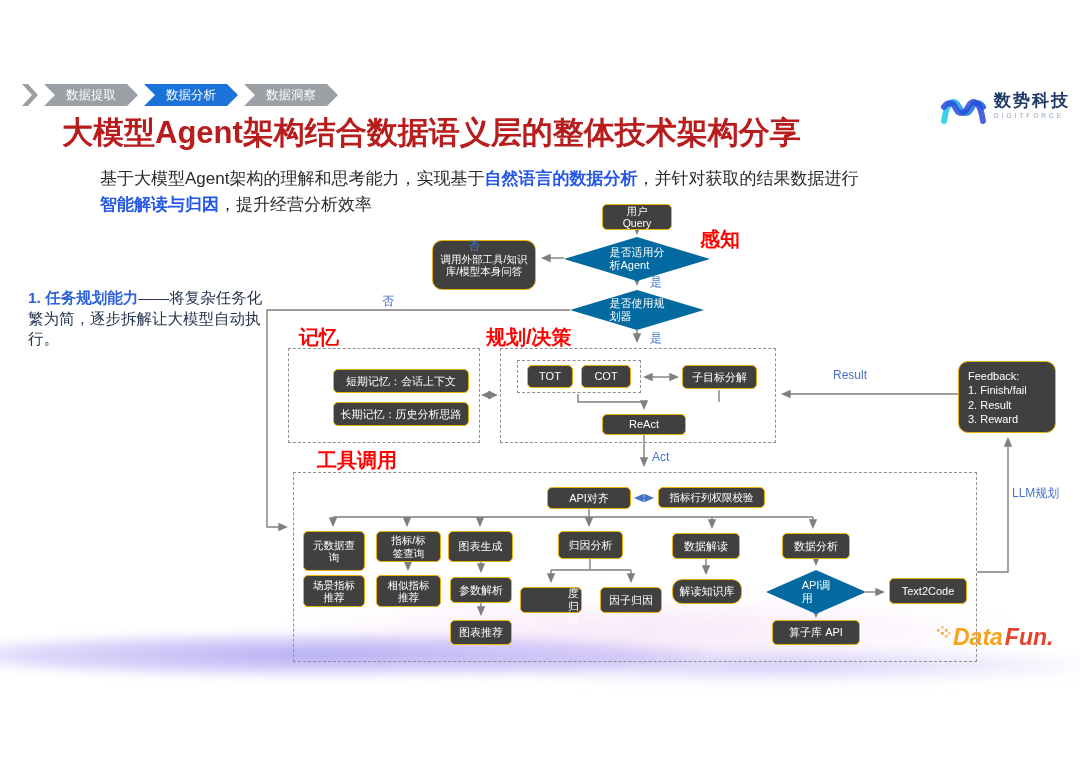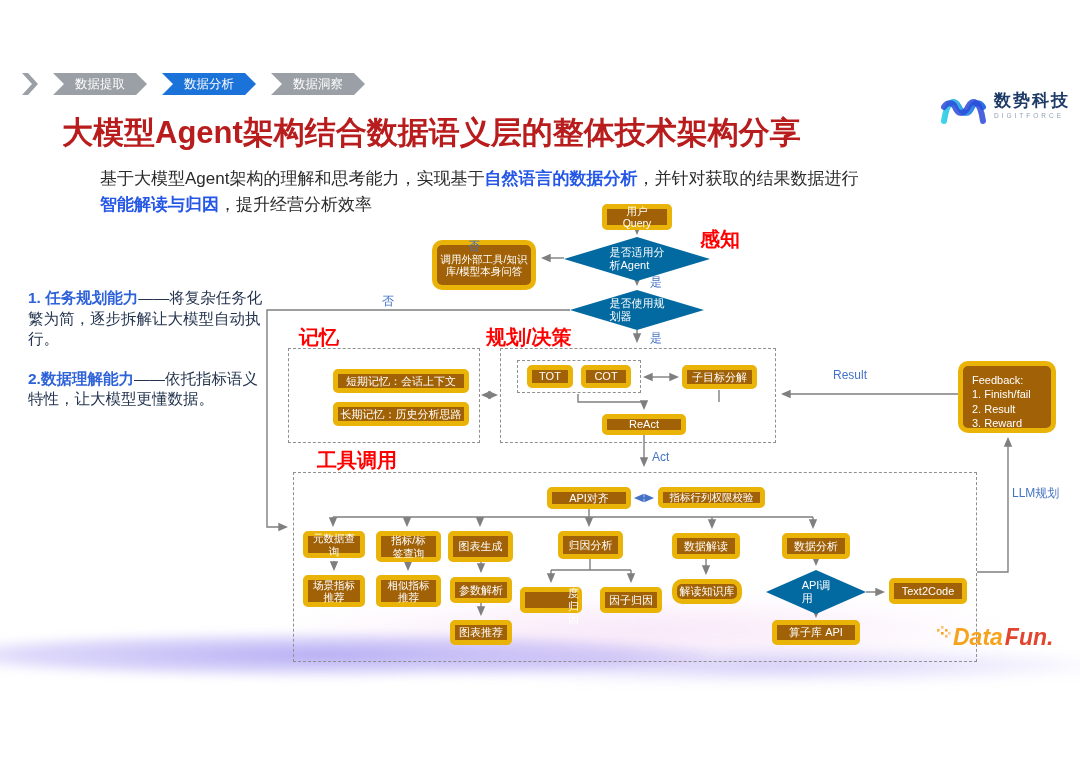--- a/index.html
+++ b/index.html
@@ -1,20 +1,20 @@
 <!DOCTYPE html>
 <html><head>
 <meta charset="utf-8">
 <style>
   * { margin:0; padding:0; box-sizing:border-box; }
   html,body { width:1080px; height:762px; }
   body { position:relative; background:#ffffff; font-family:"Liberation Sans", sans-serif; overflow:hidden; }
 
   
-  .crumbs { position:absolute; left:22px; top:73px; display:flex; gap:15px; z-index:3; }
+  .crumbs { position:absolute; left:22px; top:84px; display:flex; gap:6px; z-index:3; }
   .chev { width:16px; height:22px; background:#9aa0a6;
           clip-path:polygon(0 0,6px 0,16px 50%,6px 100%,0 100%,10px 50%); }
   .crumb { height:22px; width:94px; display:flex; align-items:center; justify-content:center;
            color:#fff; font-size:12.5px; background:#9aa0a6;
            clip-path:polygon(0 0,calc(100% - 11px) 0,100% 50%,calc(100% - 11px) 100%,0 100%,11px 50%); }
   .crumb.active { background:#1b72d9; }
 
   
   .brand { position:absolute; left:941px; top:92px; display:flex; align-items:flex-start; gap:7px; z-index:3; }
   .brand-cn { font-size:17px; font-weight:bold; color:#1d3a66; letter-spacing:2px; line-height:1; }
@@ -27,22 +27,22 @@
               color:#2b2b2b; z-index:3; }
   .subtitle .hl { color:#2457e6; font-weight:bold; }
 
   
   .caps { position:absolute; left:28px; top:288px; width:242px; font-size:15.5px; line-height:1.33;
           color:#24344f; z-index:3; }
   .caps p { margin-bottom:19px; }
   .caps .lead { color:#2e62d9; font-weight:bold; }
 
   
-  .node { position:absolute; background:#a16207; color:#fff; display:flex; align-items:center;
-          justify-content:center; text-align:center; border-radius:5px; border:5px solid #eab308;
+  .node { position:absolute; background:#404040; color:#fff; display:flex; align-items:center;
+          justify-content:center; text-align:center; border-radius:5px; border:1px solid #eab308;
           font-size:11px; line-height:1.18; white-space:pre-line; z-index:2; padding:1px 2px; }
   .r10 { border-radius:10px; }
   .diamond { position:absolute; background:#0369a1; color:#fff; display:flex; align-items:center;
              justify-content:center; text-align:left; font-size:11px; line-height:1.15;
              clip-path:polygon(50% 0,100% 50%,50% 100%,0 50%); white-space:pre-line; z-index:2; }
   .dashed { position:absolute; border:1.5px dashed #909090; z-index:1; }
   .seclabel { position:absolute; color:#f00; font-weight:bold; font-size:20px; z-index:3; }
   .elabel { position:absolute; color:#4472c4; font-size:12px; z-index:3; }
   .feedback { text-align:left; justify-content:flex-start; align-items:flex-start; padding:7px 9px;
               line-height:1.3; }
@@ -94,21 +94,20 @@
     <div class="brand-cn">数势科技</div>
     <div class="brand-en">DIGITFORCE</div>
   </div>
 </div>
 
 <div class="title">大模型Agent架构结合数据语义层的整体技术架构分享</div>
 <div class="subtitle"><span>基于大模型Agent架构的理解和思考能力，实现基于</span><span class="hl">自然语言的数据分析</span><span>，并针对获取的结果数据进行</span><br><span class="hl">智能解读与归因</span><span>，提升经营分析效率</span></div>
 
 <div class="caps">
   <p><span class="lead">1. 任务规划能力</span><span>——将复杂任务化繁为简，逐步拆解让大模型自动执行。</span></p>
-  <p><span class="lead">2.数据理解能力</span><span>——依托指标语义特性，让大模型更懂数据。</span></p>
 </div>
 
 <svg class="overlay" width="1080" height="762">
   <defs>
     <marker id="mg" orient="auto-start-reverse" markerWidth="7" markerHeight="7" refX="5.5" refY="3" viewBox="0 0 7 6">
       <path d="M0,0 L7,3 L0,6 z" fill="#7f7f7f"></path>
     </marker>
     <marker id="mb" orient="auto-start-reverse" markerWidth="7" markerHeight="7" refX="5.5" refY="3" viewBox="0 0 7 6">
       <path d="M0,0 L7,3 L0,6 z" fill="#4472c4"></path>
     </marker>
@@ -183,21 +182,21 @@
 <div class="node" style="left:602px; top:414px; width:84px; height:21px;">ReAct</div>
 
 <div class="node r10 feedback" style="left:958px; top:361px; width:98px; height:72px;">Feedback:
 1. Finish/fail
 2. Result
 3. Reward</div>
 
 <div class="node" style="left:547px; top:487px; width:84px; height:22px;">API对齐</div>
 <div class="node" style="left:658px; top:487px; width:107px; height:21px; font-size:10.5px;">指标行列权限校验</div>
 
-<div class="node" style="left:303px; top:531px; width:62px; height:27px; font-size:10.5px;">元数据查
+<div class="node" style="left:303px; top:531px; width:62px; height:40px; font-size:10.5px;">元数据查
 询</div>
 <div class="node" style="left:376px; top:531px; width:65px; height:31px; font-size:10.5px;">指标/标
 签查询</div>
 <div class="node" style="left:448px; top:531px; width:65px; height:31px;">图表生成</div>
 <div class="node" style="left:558px; top:531px; width:65px; height:28px;">归因分析</div>
 <div class="node" style="left:672px; top:533px; width:68px; height:26px;">数据解读</div>
 <div class="node" style="left:782px; top:533px; width:68px; height:26px;">数据分析</div>
 
 <div class="node" style="left:303px; top:575px; width:62px; height:32px; font-size:10.5px;">场景指标
 推荐</div>

